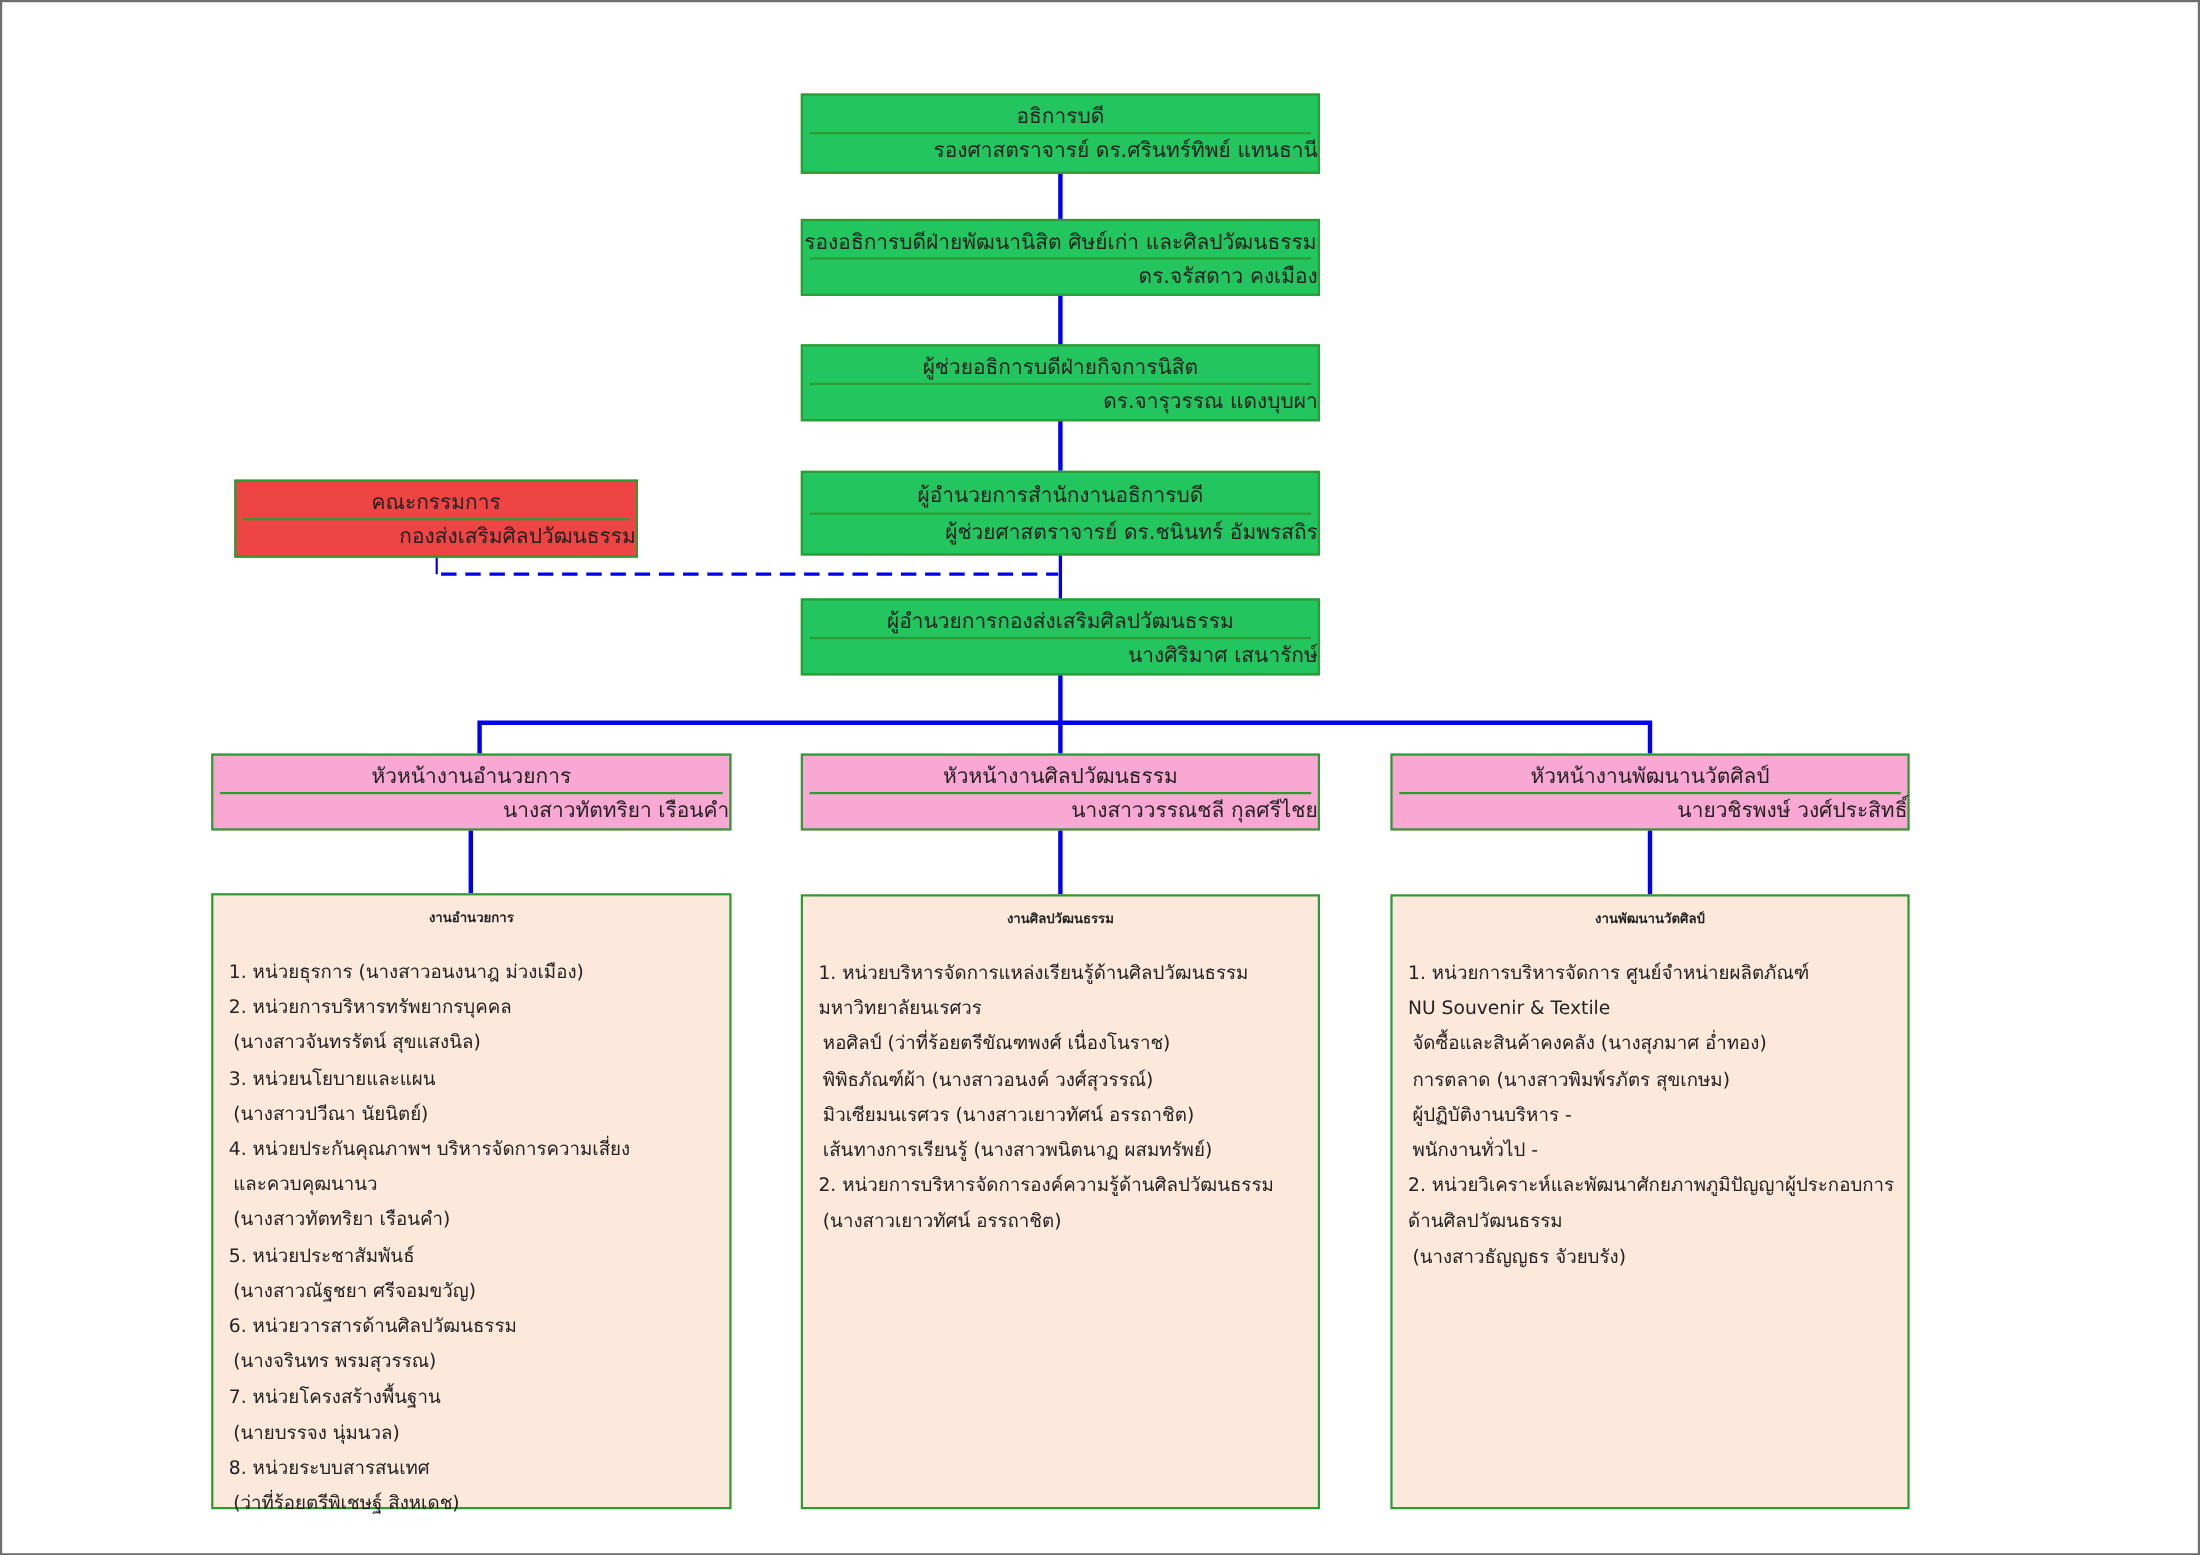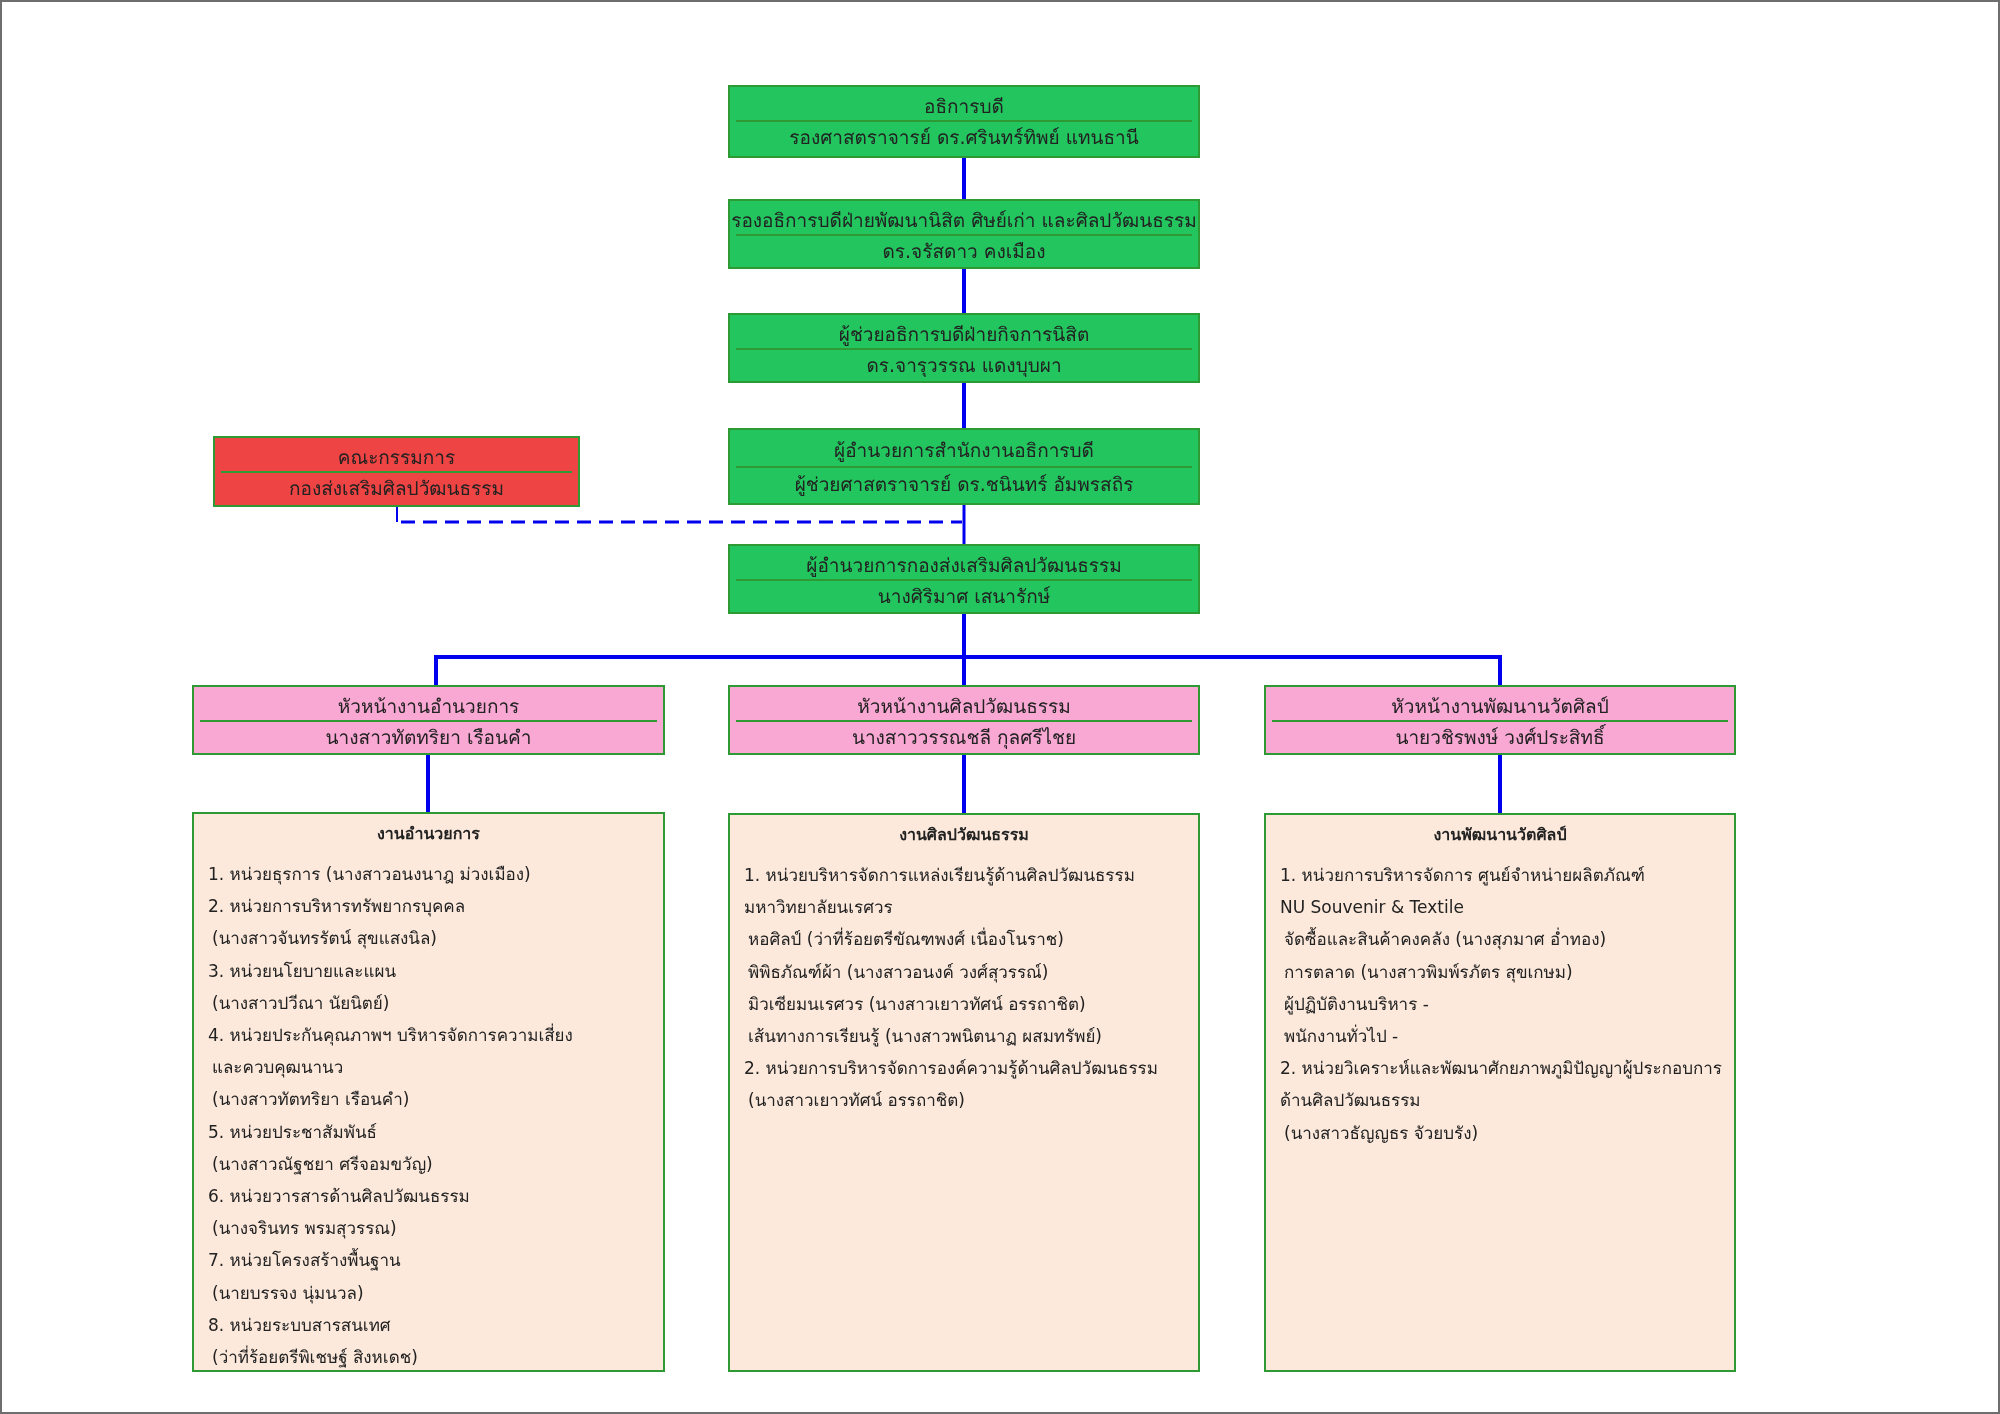--- a/index.html
+++ b/index.html
@@ -24,29 +24,29 @@
   .box.peach { background: #f9a8d4; }
   .box .title, .box .name {
     position: absolute; left: 0; right: 0;
     font-size: 19px; line-height: 26px; white-space: nowrap;
   }
   .box .title { top: 6px; }
   .box .divider {
     position: absolute; left: 6px; right: 6px; top: 33px;
     height: 0; border-top: 2px solid #2e9a33;
   }
-  .box .name { top: 37px; }
+  .box .name { top: 37px; text-align: right; }
   .detail {
     position: absolute; box-sizing: border-box;
     border: 2px solid #2e9a33; background: #fce9dc;
     padding-top: 8px;
   }
   .detail .dtitle {
-    text-align: center; font-weight: bold; font-size: 16px; line-height: 24px;
-    margin-bottom: 12px;
+    text-align: center; font-weight: bold; font-size: 12px; line-height: 24px;
+    margin-bottom: 22px;
   }
   .detail .line {
     font-size: 17px; line-height: 32.2px; white-space: nowrap;
     padding-left: 14px;
   }
   .detail .line.indent { padding-left: 18px; }
 </style>
 </head>
 <body>
 

